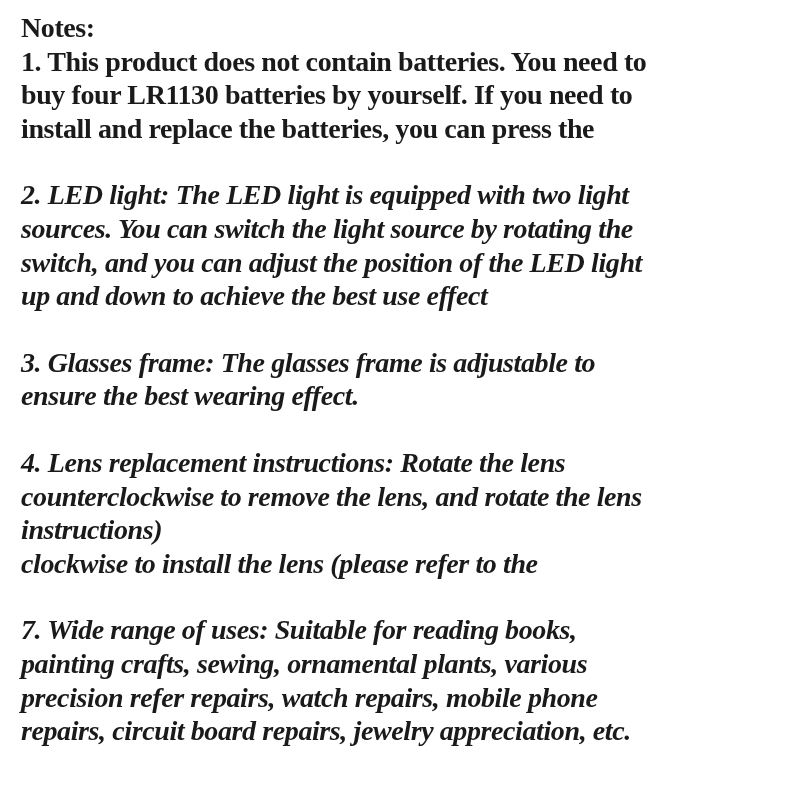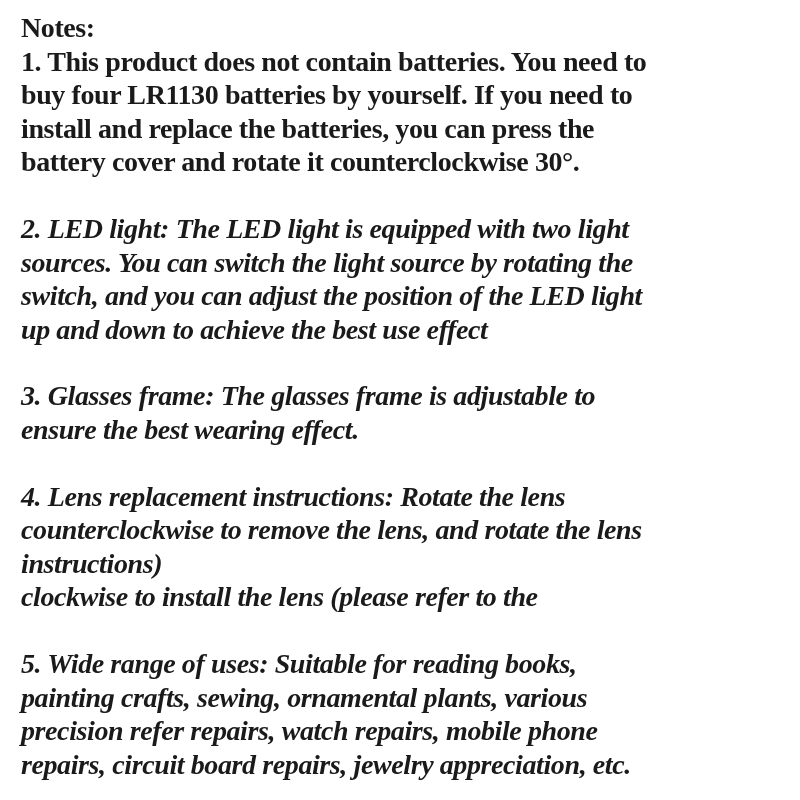--- a/index.html
+++ b/index.html
@@ -39,21 +39,20 @@
 <body>
 
 <main class="notes">
 
   <div class="line heading">Notes:</div>
 
   <section class="para">
     <div class="line">1. This product does not contain batteries. You need to</div>
     <div class="line">buy four LR1130 batteries by yourself. If you need to</div>
     <div class="line">install and replace the batteries, you can press the</div>
-    <div class="line">battery cover and rotate it counterclockwise 30°.</div>
   </section>
 
   <section class="para">
     <div class="line">2. LED light: The LED light is equipped with two light</div>
     <div class="line">sources. You can switch the light source by rotating the</div>
     <div class="line">switch, and you can adjust the position of the LED light</div>
     <div class="line">up and down to achieve the best use effect</div>
   </section>
 
   <section class="para">
@@ -62,19 +61,19 @@
   </section>
 
   <section class="para">
     <div class="line">4. Lens replacement instructions: Rotate the lens</div>
     <div class="line">counterclockwise to remove the lens, and rotate the lens</div>
     <div class="line">instructions)</div>
     <div class="line">clockwise to install the lens (please refer to the</div>
   </section>
 
   <section class="para">
-    <div class="line">5. Wide range of uses: Suitable for reading books,</div>
+    <div class="line">7. Wide range of uses: Suitable for reading books,</div>
     <div class="line">painting crafts, sewing, ornamental plants, various</div>
     <div class="line">precision refer repairs, watch repairs, mobile phone</div>
     <div class="line">repairs, circuit board repairs, jewelry appreciation, etc.</div>
   </section>
 
 </main>
 
 </body></html>

